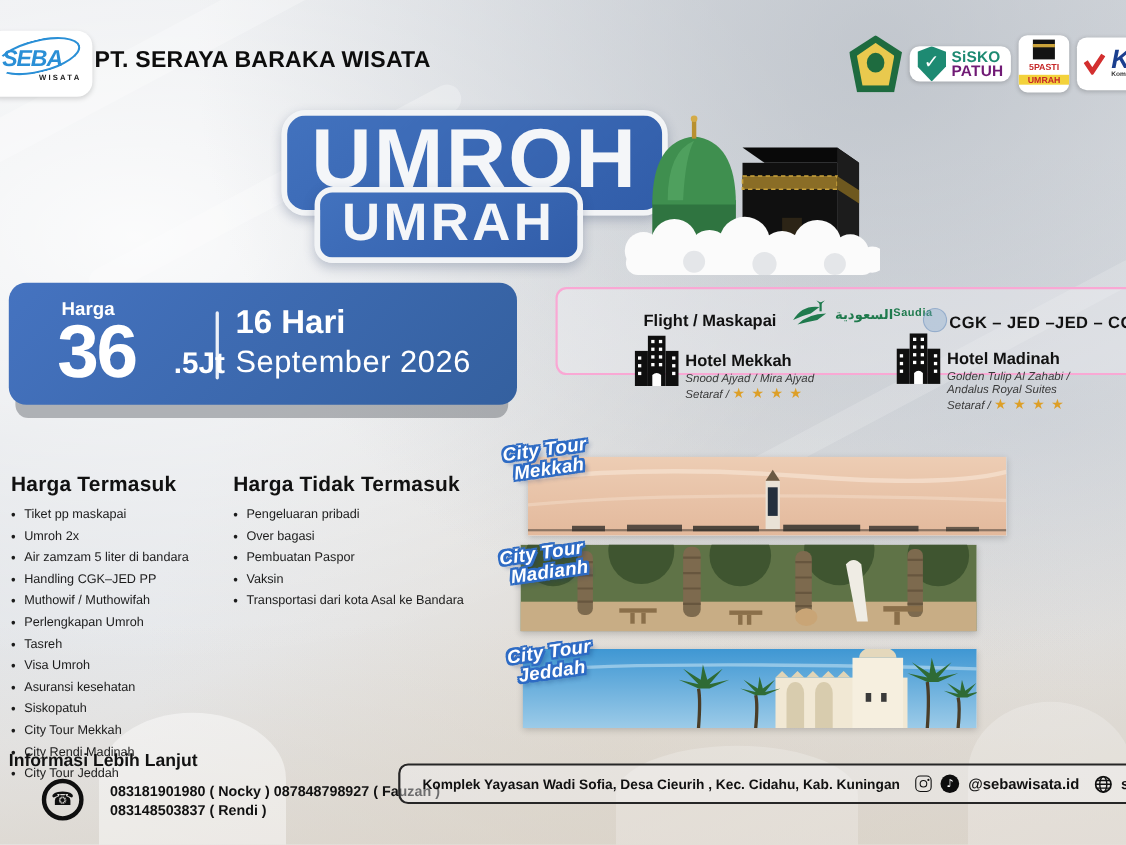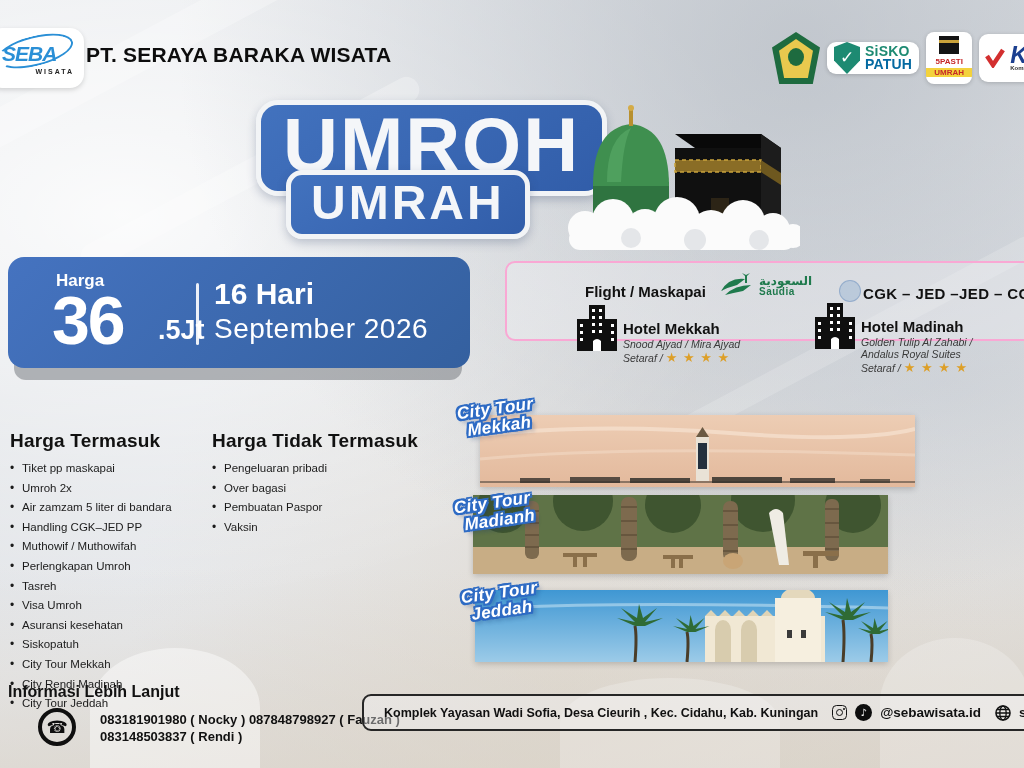--- a/index.html
+++ b/index.html
@@ -41,21 +41,21 @@
     clip-path:polygon(50% 0%,100% 30%,85% 100%,15% 100%,0% 30%); }
   .kemenag .core { position:absolute; left:16px; top:16px; width:16px; height:18px; background:#1e6b3f; border-radius:50%; }
   .white-card { background:#fff; border-radius:9px; box-shadow:0 1px 4px rgba(0,0,0,.18);
     display:flex; align-items:center; padding:4px 7px; gap:5px; }
   .sisko { height:32px; }
   .shield { width:26px; height:32px; position:relative; background:#1d8a72;
     clip-path:polygon(50% 0,100% 16%,100% 58%,50% 100%,0 58%,0 16%); }
   .shield::after { content:"✓"; position:absolute; left:0; right:0; top:5px; text-align:center;
     color:#fff; font-size:17px; font-weight:800; }
   .sisko-text { font-size:14px; font-weight:800; line-height:.92; letter-spacing:.2px; }
-  .sisko-text .l1 { color:#1d8a72; } .sisko-text .l2 { color:#0369a1; }
+  .sisko-text .l1 { color:#1d8a72; } .sisko-text .l2 { color:#701a75; }
   .pasti { width:46px; height:52px; border-radius:8px; background:#fff; box-shadow:0 1px 4px rgba(0,0,0,.18);
     position:relative; flex:0 0 auto; overflow:hidden; }
   .pasti .kaaba-mini { position:absolute; left:13px; top:4px; width:20px; height:18px; background:#131313; }
   .pasti .kaaba-mini::after { content:""; position:absolute; left:0; right:0; top:4px; height:3px; background:#caa23a; }
   .pasti .t1 { position:absolute; left:0; right:0; top:25px; text-align:center; font-size:8px; font-weight:900; color:#c62828; }
   .pasti .t2 { position:absolute; left:0; right:0; top:36px; text-align:center; font-size:8px; font-weight:900;
     color:#c62828; background:#f3d23c; }
   .kan { height:48px; width:110px; position:relative; overflow:visible; padding:4px 6px; }
   .kan-check { width:20px; height:20px; flex:0 0 auto; }
   .kan-main { display:flex; flex-direction:column; }
@@ -81,21 +81,21 @@
   .price-suffix { position:absolute; left:150px; top:58px; font-size:27px; font-weight:800; }
   .price-divider { position:absolute; left:188px; top:26px; width:3px; height:62px; background:rgba(255,255,255,.9); border-radius:2px; }
   .price-duration { position:absolute; left:206px; top:20px; font-size:30px; font-weight:800; }
   .price-month { position:absolute; left:206px; top:56px; font-size:28px; font-weight:400; letter-spacing:.5px; }
 
   
   .flight-panel { left:505px; top:261px; width:554px; height:80px; border:2px solid #f9a8d4; border-radius:10px;
     background:rgba(244,244,246,.35); z-index:2; }
   .flight-label { position:absolute; left:78px; top:20px; font-size:15px; font-weight:800; }
   .saudia { position:absolute; left:212px; top:10px; display:flex; align-items:center; gap:4px; }
-  .saudia-texts { display:flex; flex-direction:column; align-items:flex-start; line-height:1; }
+  .saudia-texts { display:flex; flex-direction:row; align-items:flex-start; line-height:1; }
   .saudia-ar { font-family:"DejaVu Sans",sans-serif; font-size:12px; font-weight:700; color:#1f7a4d; }
   .saudia-en { font-size:10px; font-weight:700; color:#1f7a4d; letter-spacing:.5px; }
   .ghost-dot { position:absolute; left:332px; top:17px; width:22px; height:22px; border-radius:50%;
     background:rgba(130,165,205,.35); border:1px solid rgba(90,130,180,.4); }
   .route { position:absolute; left:356px; top:22px; font-size:15px; font-weight:800; letter-spacing:.4px; }
   .hotel { position:absolute; display:flex; gap:6px; }
   .hotel-mekkah { left:70px; top:42px; }
   .hotel-madinah { left:308px; top:40px; }
   .hotel-texts { display:flex; flex-direction:column;margin-top:16px; }
   .hotel-title { font-size:15px; font-weight:800; line-height:1.1; }
@@ -337,20 +337,21 @@
       <li>City Tour Jeddah</li>
     </ul>
 </div>
 <div class="abs list-section excluded">
   <h3>Harga Tidak Termasuk</h3>
   <ul>
       <li>Pengeluaran pribadi</li>
       <li>Over bagasi</li>
       <li>Pembuatan Paspor</li>
       <li>Vaksin</li>
+      <li>Transportasi dari kota Asal ke Bandara</li>
     </ul>
 </div>
 
 <div class="strip strip-mekkah">
   <svg viewBox="0 0 435 72" preserveAspectRatio="none">
     <defs>
       <linearGradient id="sky1" x1="0" y1="0" x2="0" y2="1">
         <stop offset="0" stop-color="#edcdb4"></stop>
           <stop offset="1" stop-color="#e3b99c"></stop>
       </linearGradient>

